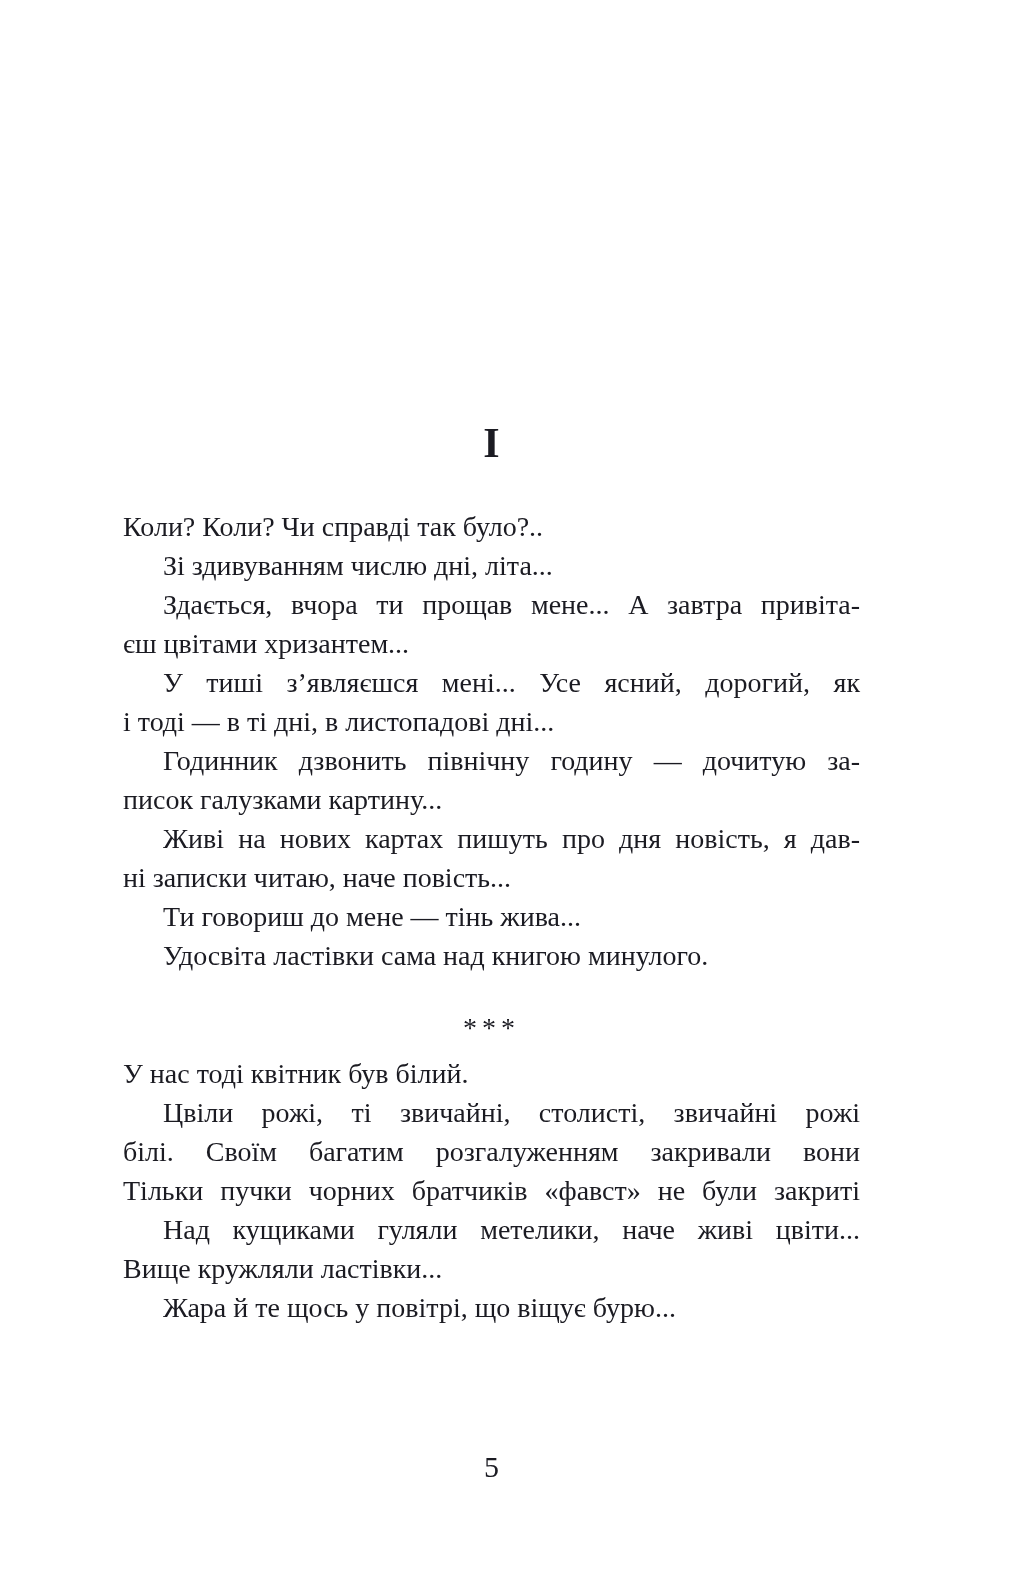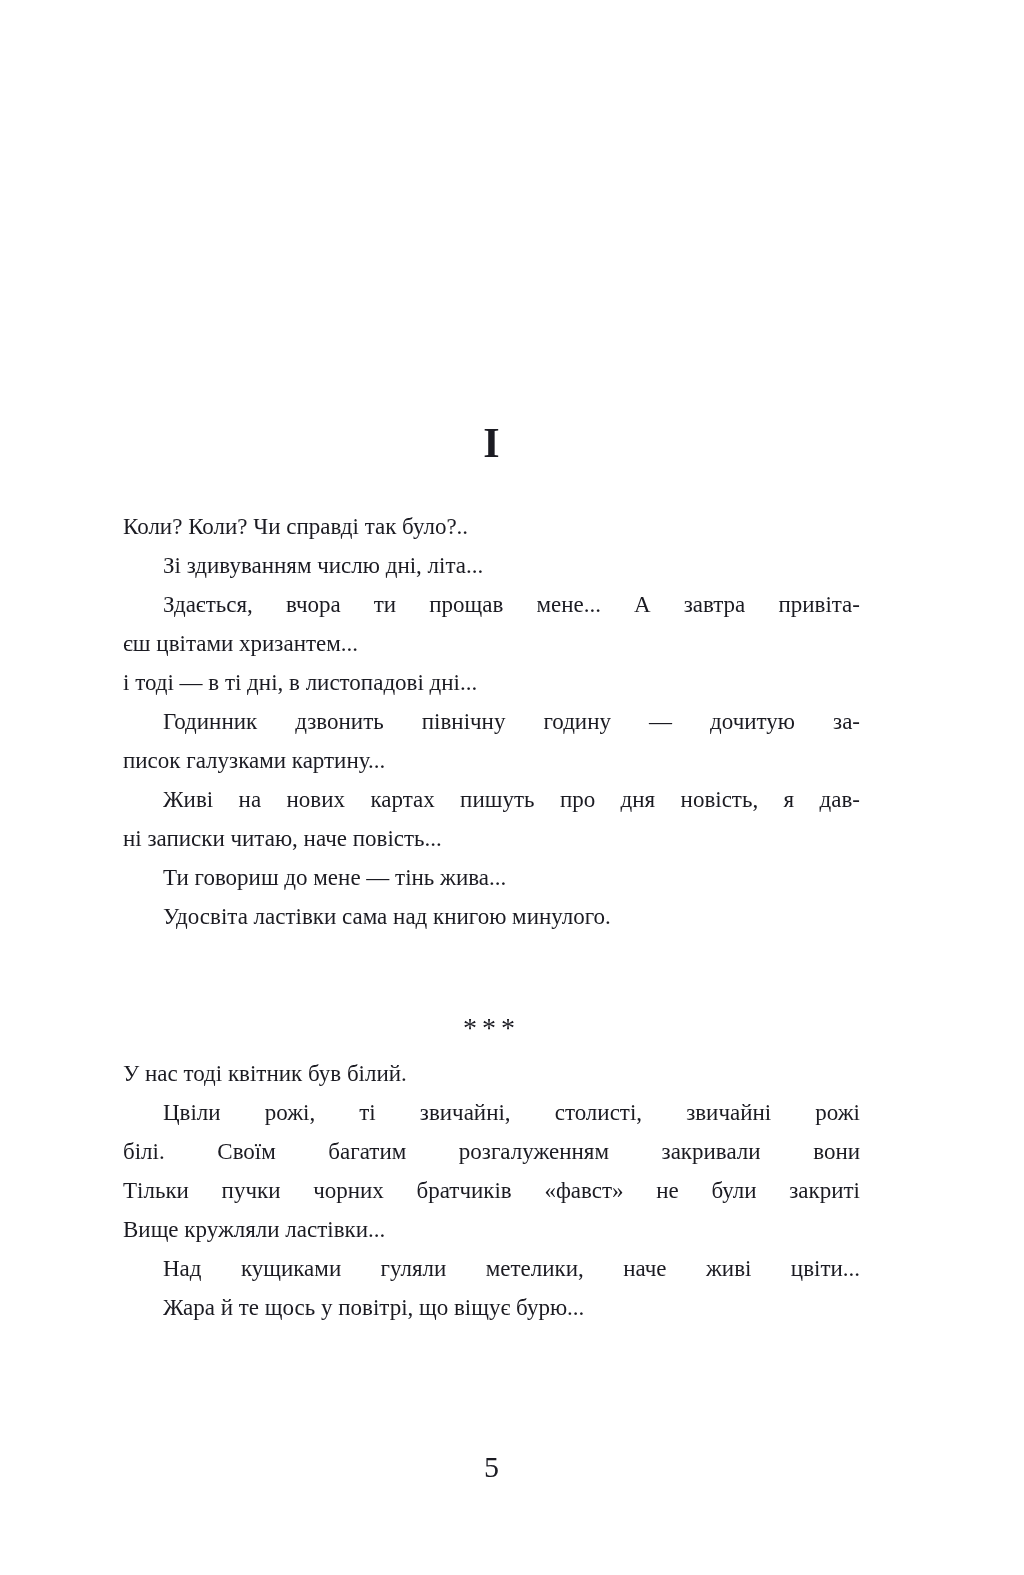--- a/index.html
+++ b/index.html
@@ -23,21 +23,21 @@
     width: 737px;
     text-align: center;
     font-size: 42px;
     line-height: 48px;
     font-weight: 600;
   }
   .text-section {
     position: absolute;
     left: 123px;
     width: 737px;
-    font-size: 23px;
+    font-size: 28px;
     line-height: 39px;
   }
   .section-0 { top: 507px; }
   .section-1 { top: 1054px; }
   .separator {
     position: absolute;
     top: 1008px;
     left: 123px;
     width: 737px;
     text-align: center;
@@ -69,35 +69,36 @@
 <body>
 
 <div class="page">
   <div class="chapter-heading">I</div>
 
   <div class="text-section section-0">
       <div class="line last">Коли? Коли? Чи справді так було?..</div>
       <div class="line indent last">Зі здивуванням числю дні, літа...</div>
       <div class="line indent">Здається, вчора ти прощав мене... А завтра привіта-</div>
       <div class="line last">єш цвітами хризантем...</div>
+      <div class="line indent">У тиші з’являєшся мені... Усе ясний, дорогий, як</div>
       <div class="line last">і тоді — в ті дні, в листопадові дні...</div>
       <div class="line indent">Годинник дзвонить північну годину — дочитую за-</div>
       <div class="line last">писок галузками картину...</div>
       <div class="line indent">Живі на нових картах пишуть про дня новість, я дав-</div>
       <div class="line last">ні записки читаю, наче повість...</div>
       <div class="line indent last">Ти говориш до мене — тінь жива...</div>
       <div class="line indent last">Удосвіта ластівки сама над книгою минулого.</div>
     </div>
 
   <div class="separator">***</div>
 
   <div class="text-section section-1">
       <div class="line last">У нас тоді квітник був білий.</div>
       <div class="line indent">Цвіли рожі, ті звичайні, столисті, звичайні рожі</div>
       <div class="line">білі. Своїм багатим розгалуженням закривали вони</div>
       <div class="line">Тільки пучки чорних братчиків «фавст» не були закриті</div>
+      <div class="line indent">Над кущиками гуляли метелики, наче живі цвіти...</div>
       <div class="line last">Вище кружляли ластівки...</div>
-      <div class="line indent">Над кущиками гуляли метелики, наче живі цвіти...</div>
       <div class="line indent last">Жара й те щось у повітрі, що віщує бурю...</div>
     </div>
 
   <div class="pagenum">5</div>
 </div>
 
 </body></html>

